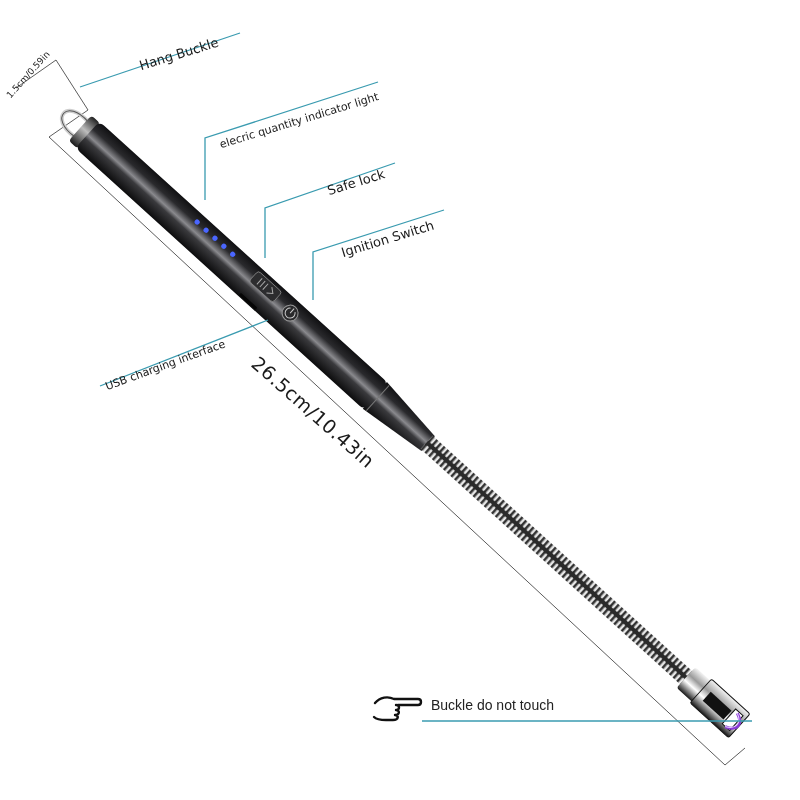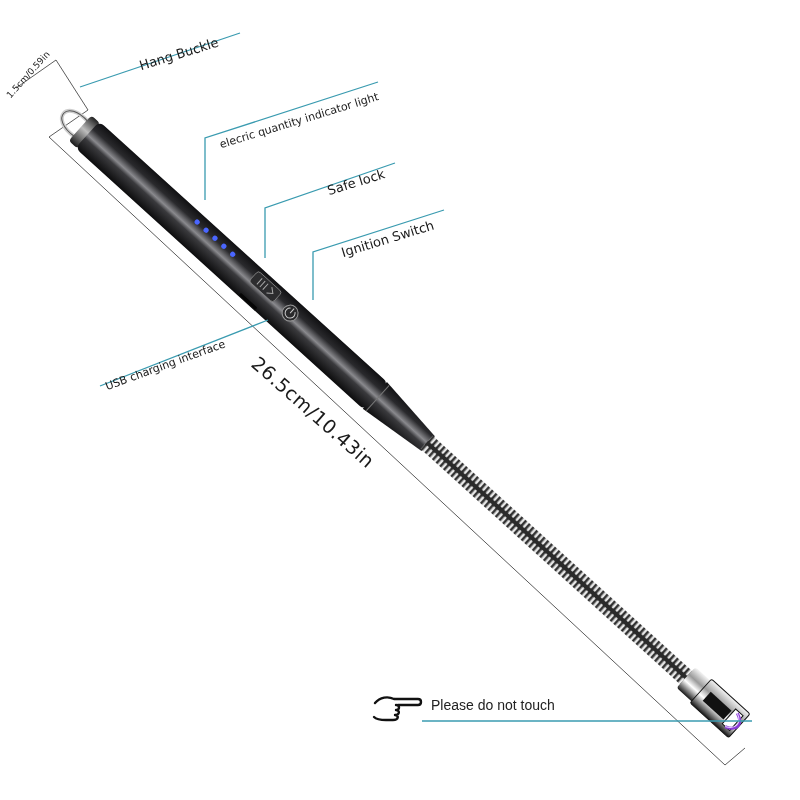--- a/index.html
+++ b/index.html
@@ -118,13 +118,13 @@
 <div class="label l-hang">Hang Buckle</div>
 <div class="label l-elec">elecric quantity indicator light</div>
 <div class="label l-safe">Safe lock</div>
 <div class="label l-ign">Ignition Switch</div>
 <div class="label l-usb">USB charging interface</div>
 <div class="label l-dim">26.5cm/10.43in</div>
 
 <svg class="hand" viewBox="0 0 52 36" xmlns="http://www.w3.org/2000/svg">
   <path d="M3,10 C8,4 16,3 22,6 L46,6 C50,6 50,12 46,12 L26,12 M24,12 C28,12 28,17 24,17 M24,17 C28,17 28,22 23,22 M23,22 C27,22 27,27 21,27 L14,27 C8,27 4,26 2,24" stroke="#111" stroke-width="2.4" fill="none" stroke-linecap="round" stroke-linejoin="round"></path>
 </svg>
-<div class="label l-touch">Please do not touch</div>
+<div class="label l-touch">Buckle do not touch</div>
 
 </body></html>

